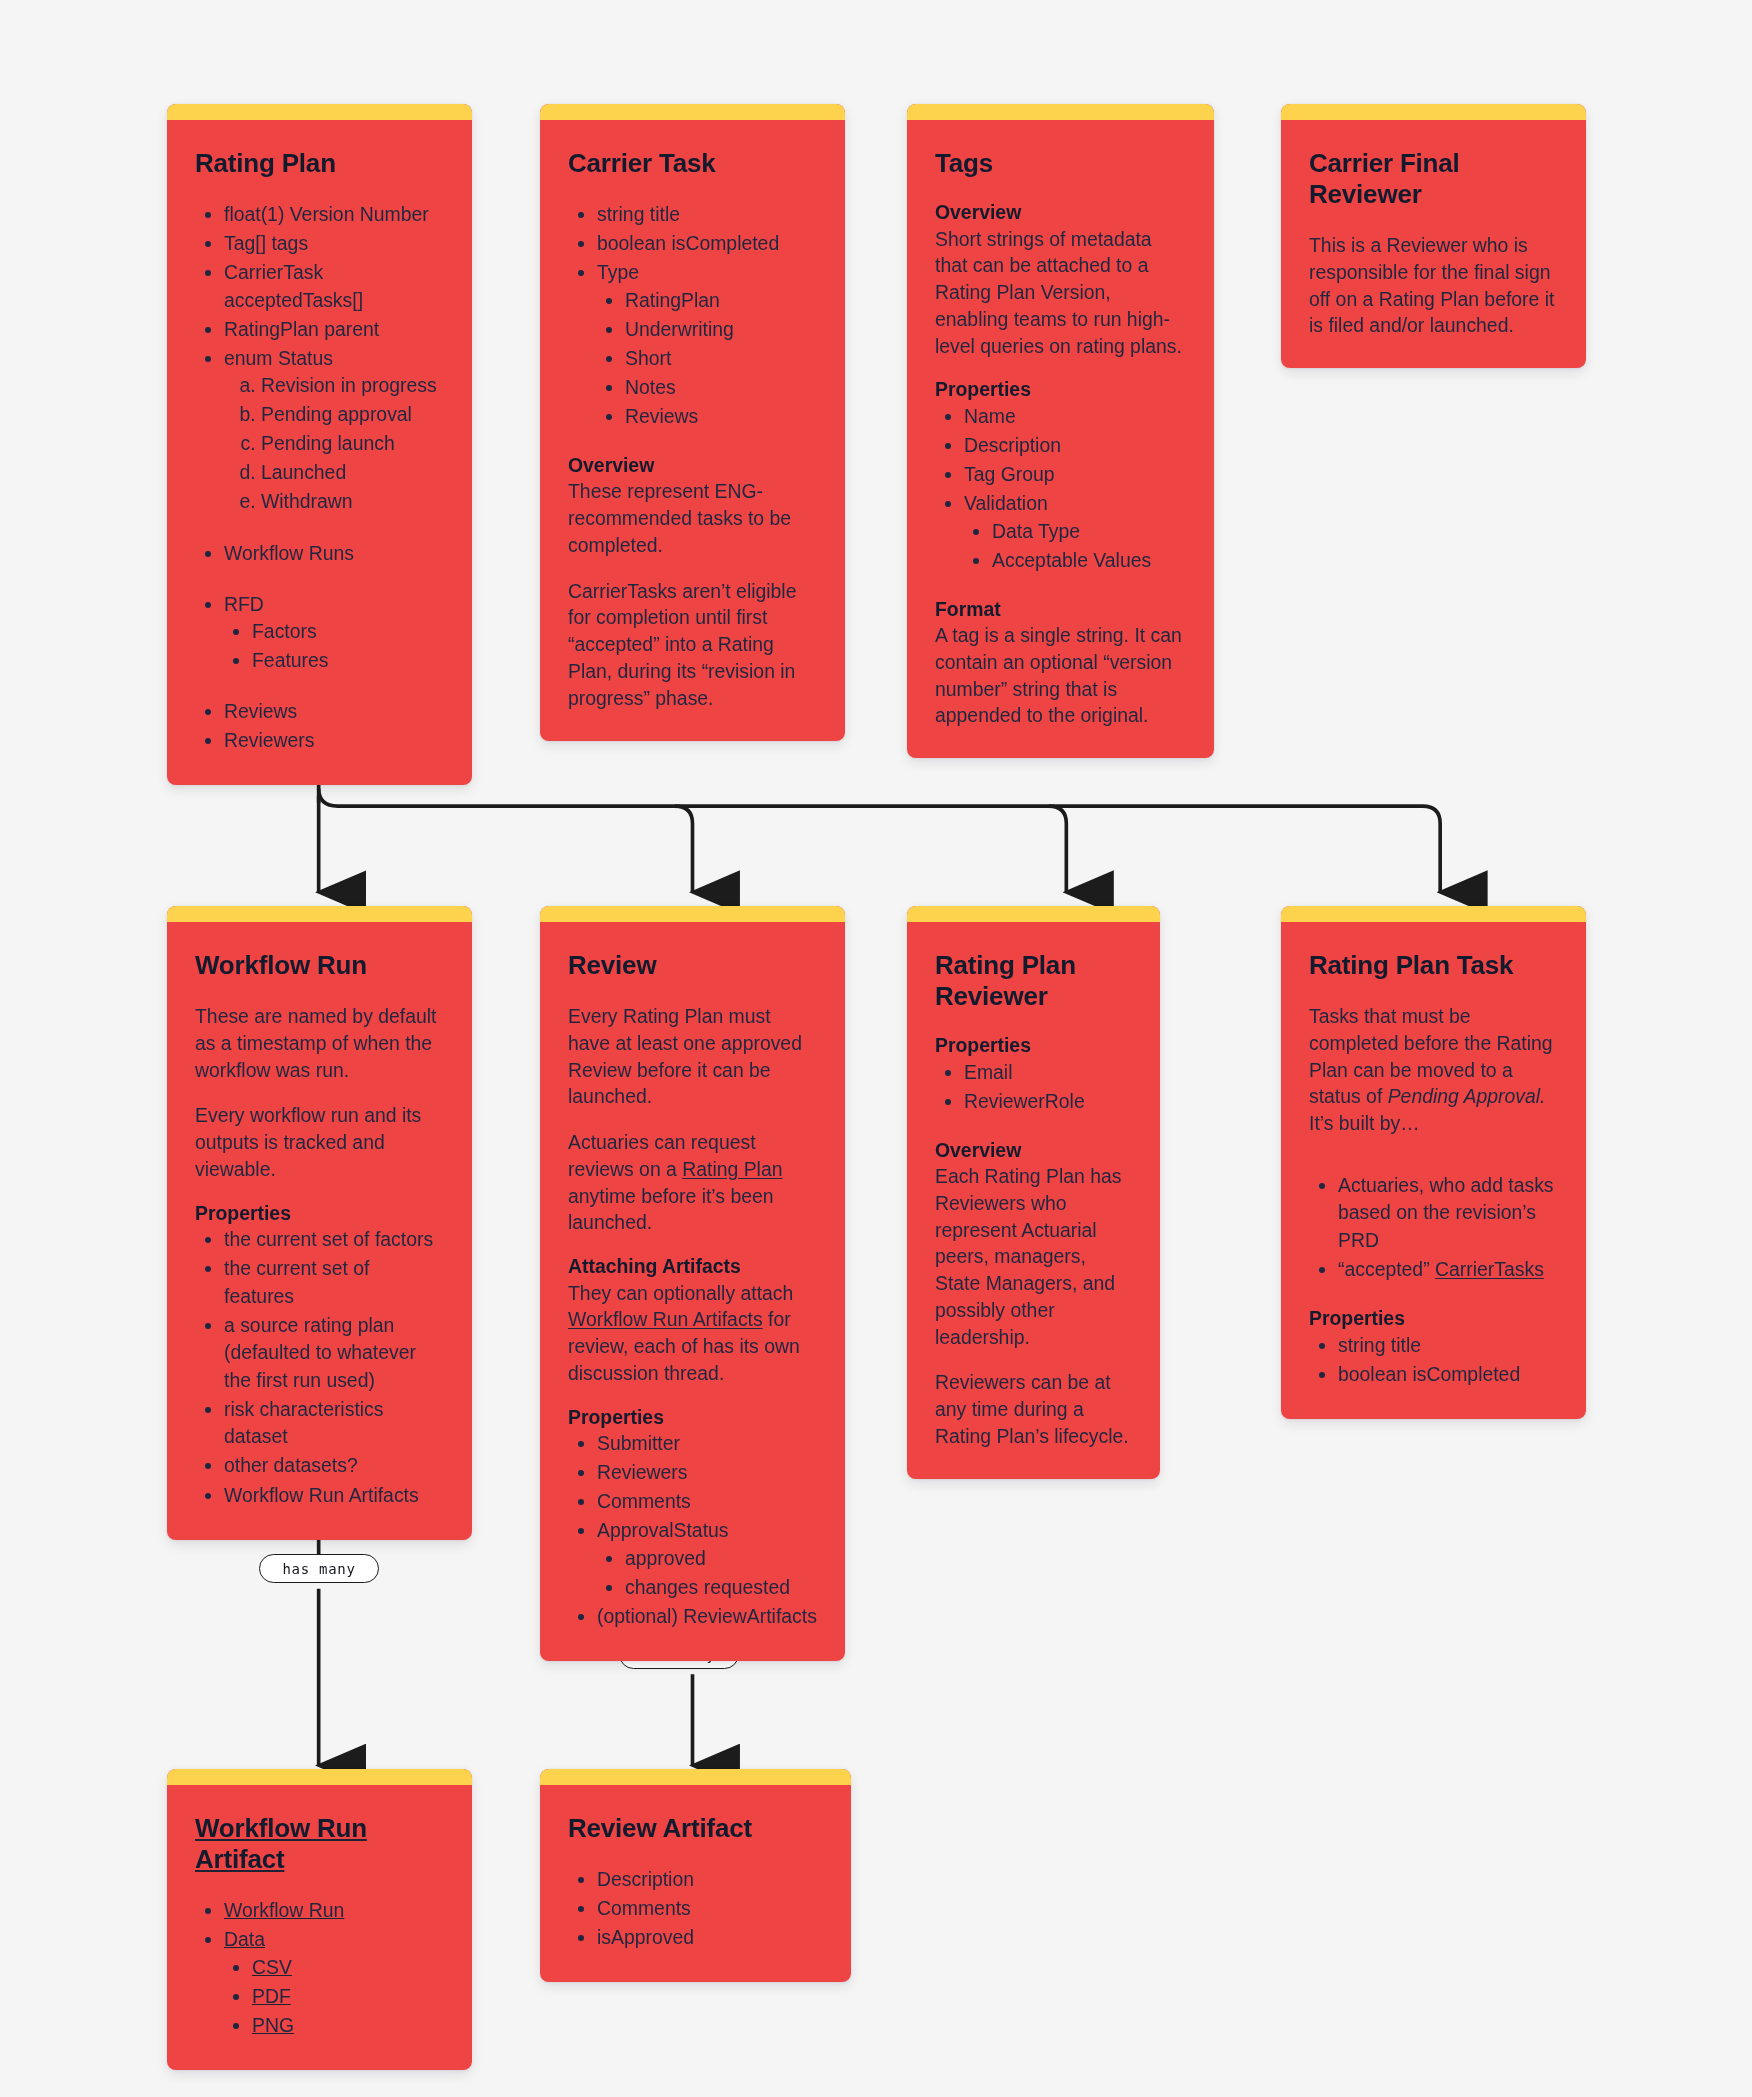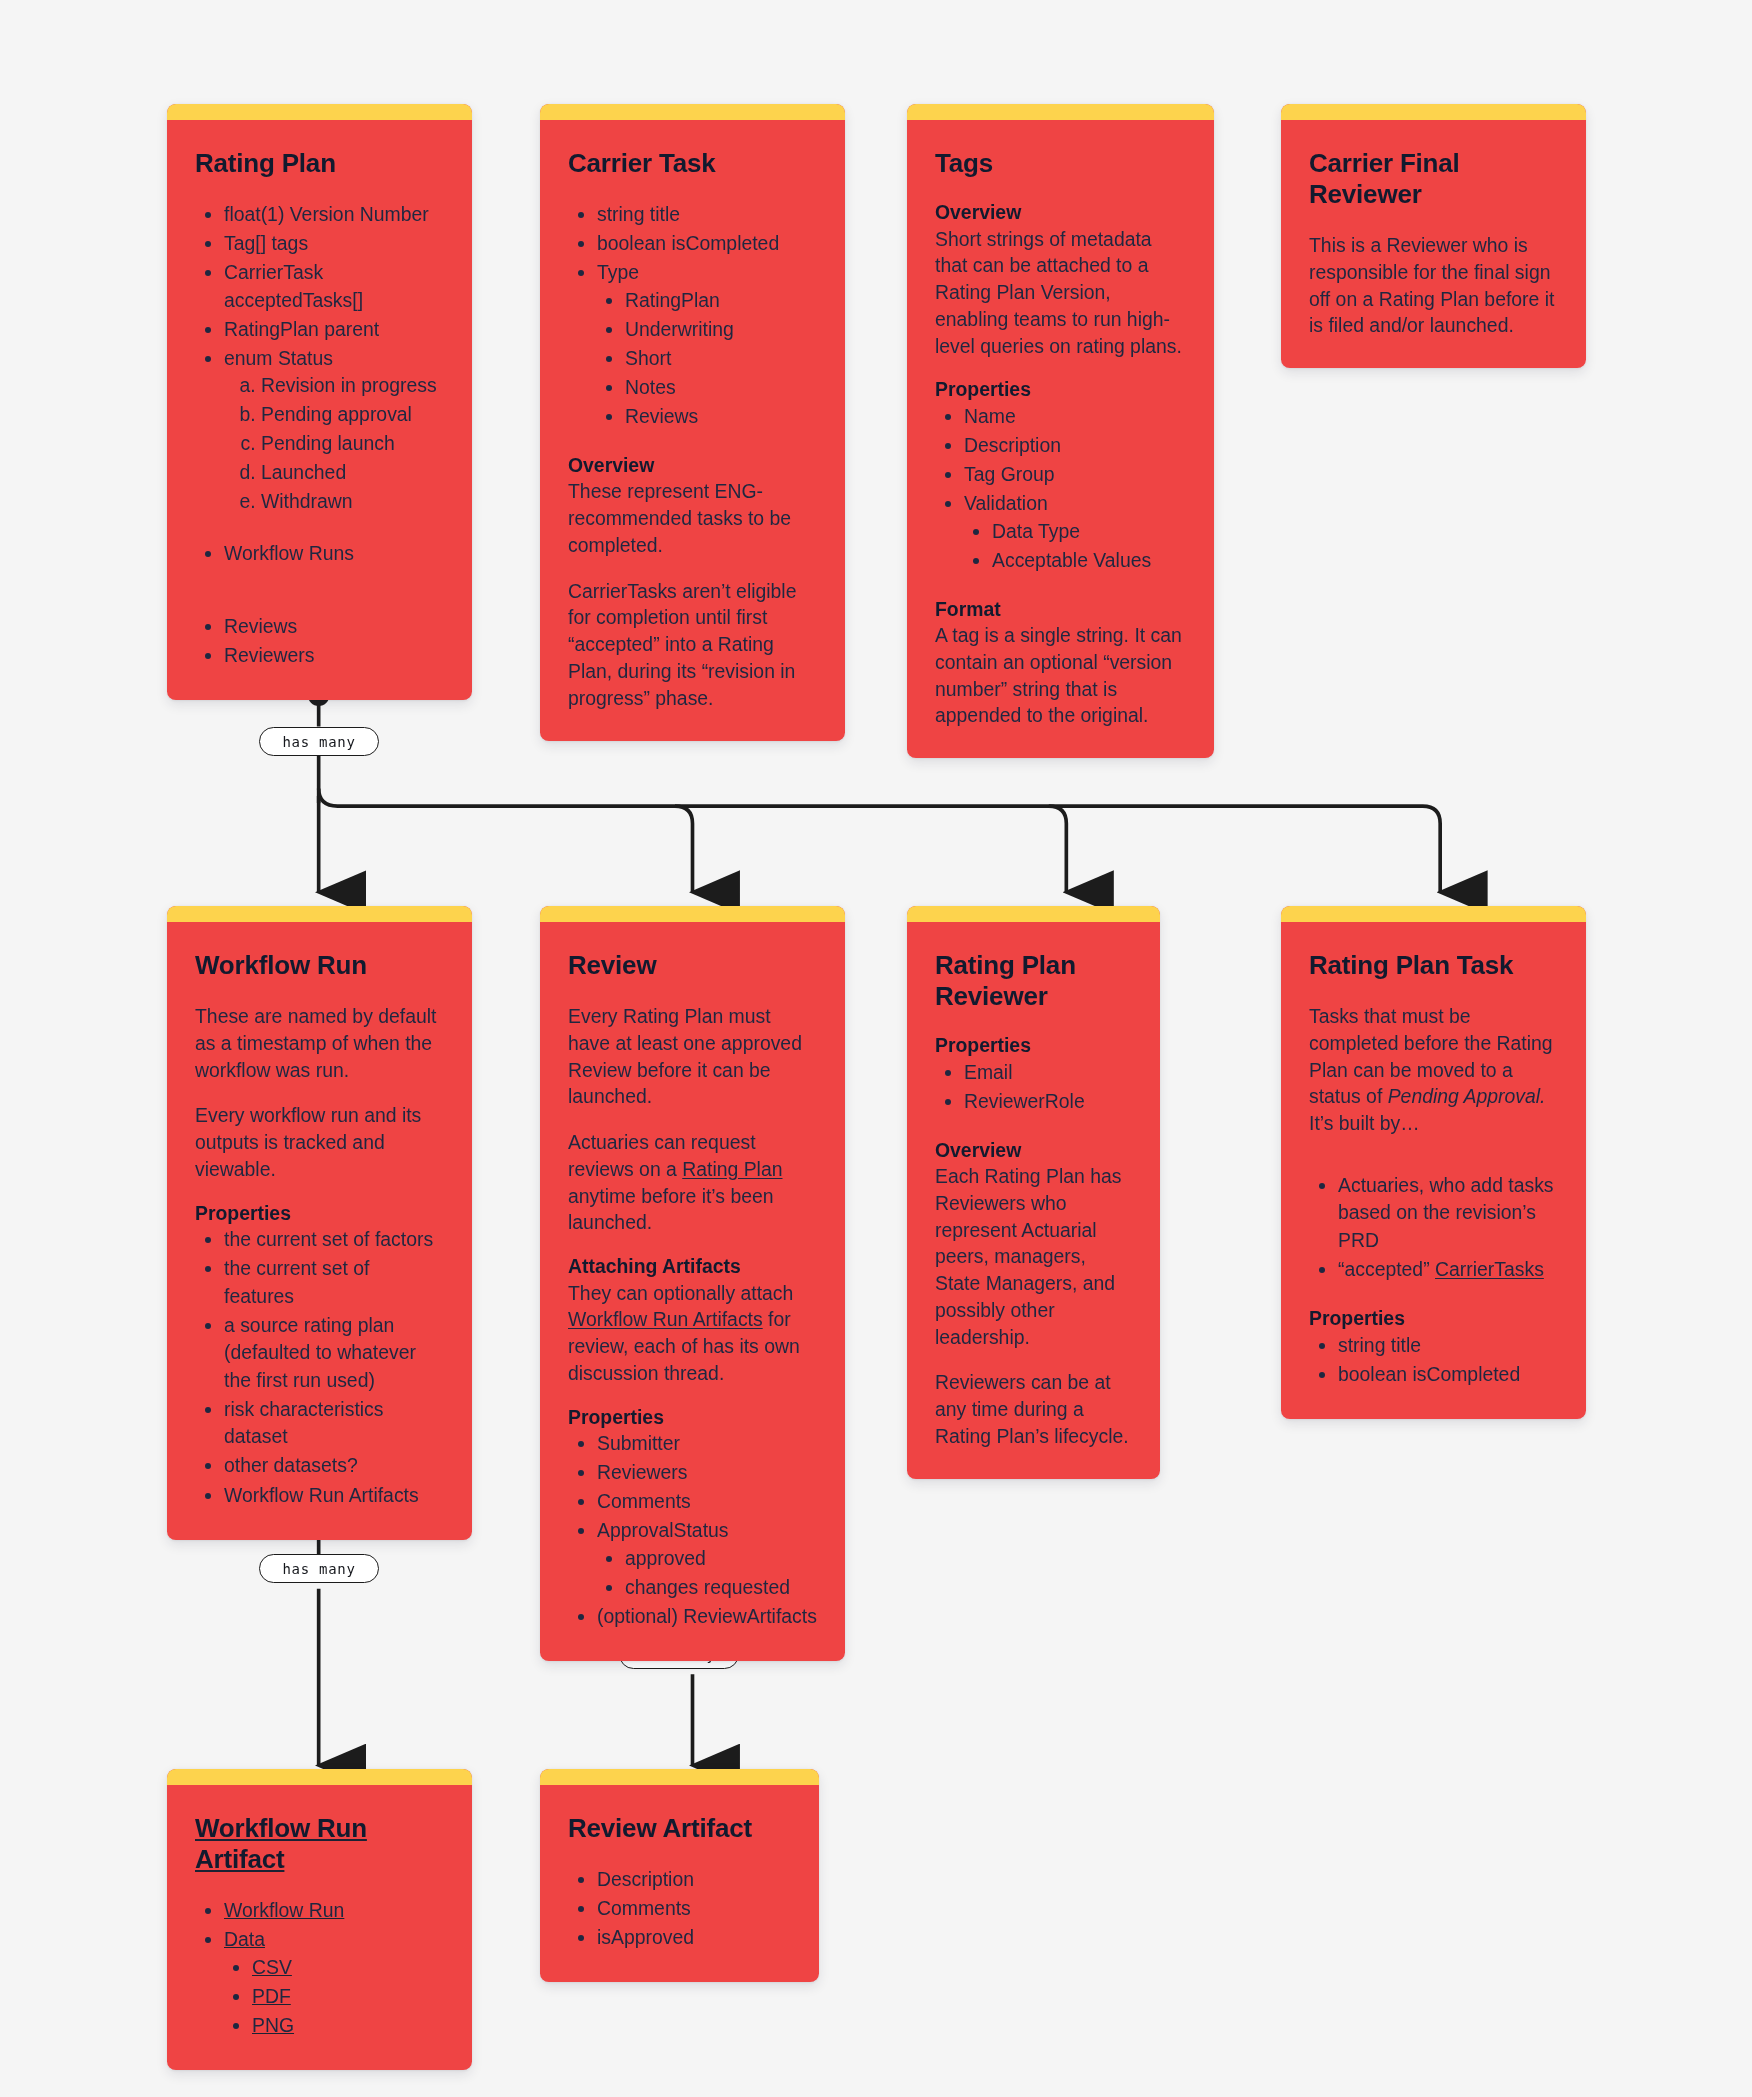--- a/index.html
+++ b/index.html
@@ -142,20 +142,29 @@
             <li>Launched</li>
             <li>Withdrawn</li>
           </ol>
         </li>
       </ul>
       <div class="gap"></div>
       <ul>
         <li>Workflow Runs</li>
       </ul>
       <div class="gap"></div>
+      <ul>
+        <li>
+          <span>RFD</span>
+          <ul>
+            <li>Factors</li>
+            <li>Features</li>
+          </ul>
+        </li>
+      </ul>
       <div class="gap"></div>
       <ul>
         <li>Reviews</li>
         <li>Reviewers</li>
       </ul>
     </div>
   </div>
 
   <div class="card" style="left:540px;top:104px;width:305px;">
     <div class="card-bar"></div>
@@ -304,21 +313,21 @@
           <ul>
             <li>CSV</li>
             <li>PDF</li>
             <li>PNG</li>
           </ul>
         </li>
       </ul>
     </div>
   </div>
 
-  <div class="card" style="left:540px;top:1769px;width:279px;">
+  <div class="card" style="left:540px;top:1769px;width:311px;">
     <div class="card-bar"></div>
     <div class="card-body">
       <h2 class="card-title">Review Artifact</h2>
       <ul>
         <li>Description</li>
         <li>Comments</li>
         <li>isApproved</li>
       </ul>
     </div>
   </div>

